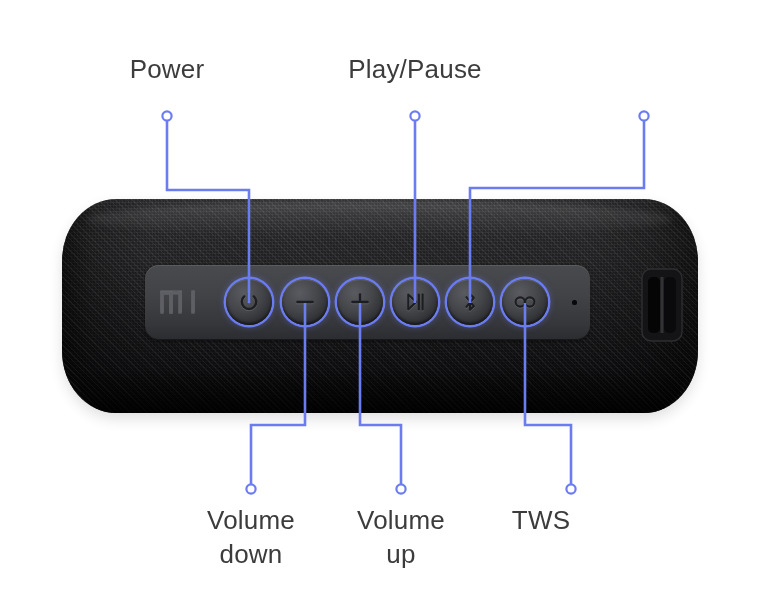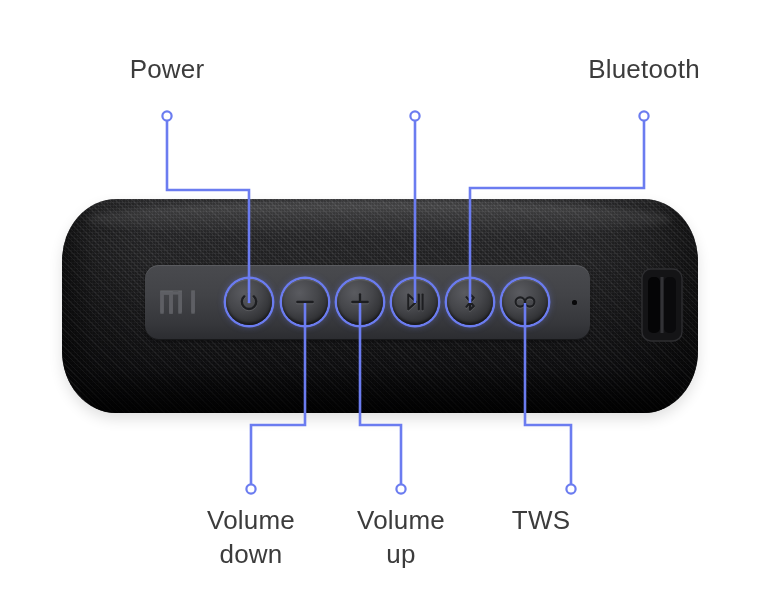--- a/index.html
+++ b/index.html
@@ -320,22 +320,22 @@
       <circle cx="415" cy="116" r="4.6"></circle>
       <circle cx="644" cy="116" r="4.6"></circle>
       <circle cx="251" cy="489" r="4.6"></circle>
       <circle cx="401" cy="489" r="4.6"></circle>
       <circle cx="571" cy="489" r="4.6"></circle>
     </g>
   </svg>
 
   <div class="callout-label" style="left:167px; top:52px">Power</div>
 
-
-  <div class="callout-label" style="left:644px; top:52px">Bluetooth</div>
+  <div class="callout-label" style="left:415px; top:52px">Play/Pause</div>
+
 
   <div class="callout-label" style="left:251px; top:503px">Volume
 down</div>
 
   <div class="callout-label" style="left:401px; top:503px">Volume
 up</div>
 
   <div class="callout-label" style="left:541px; top:503px">TWS</div>
 
 </div>

